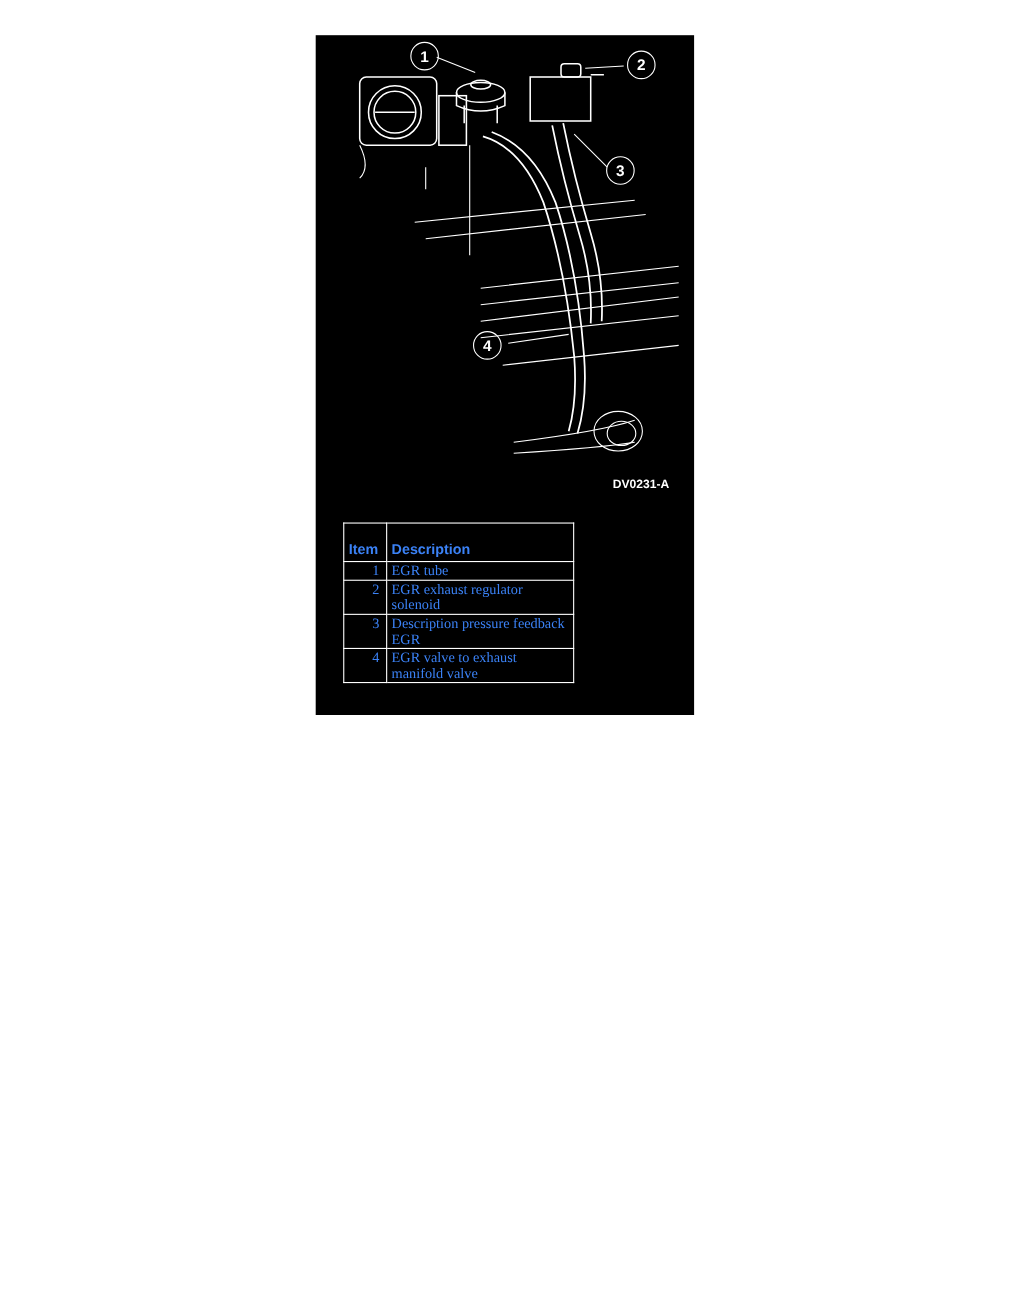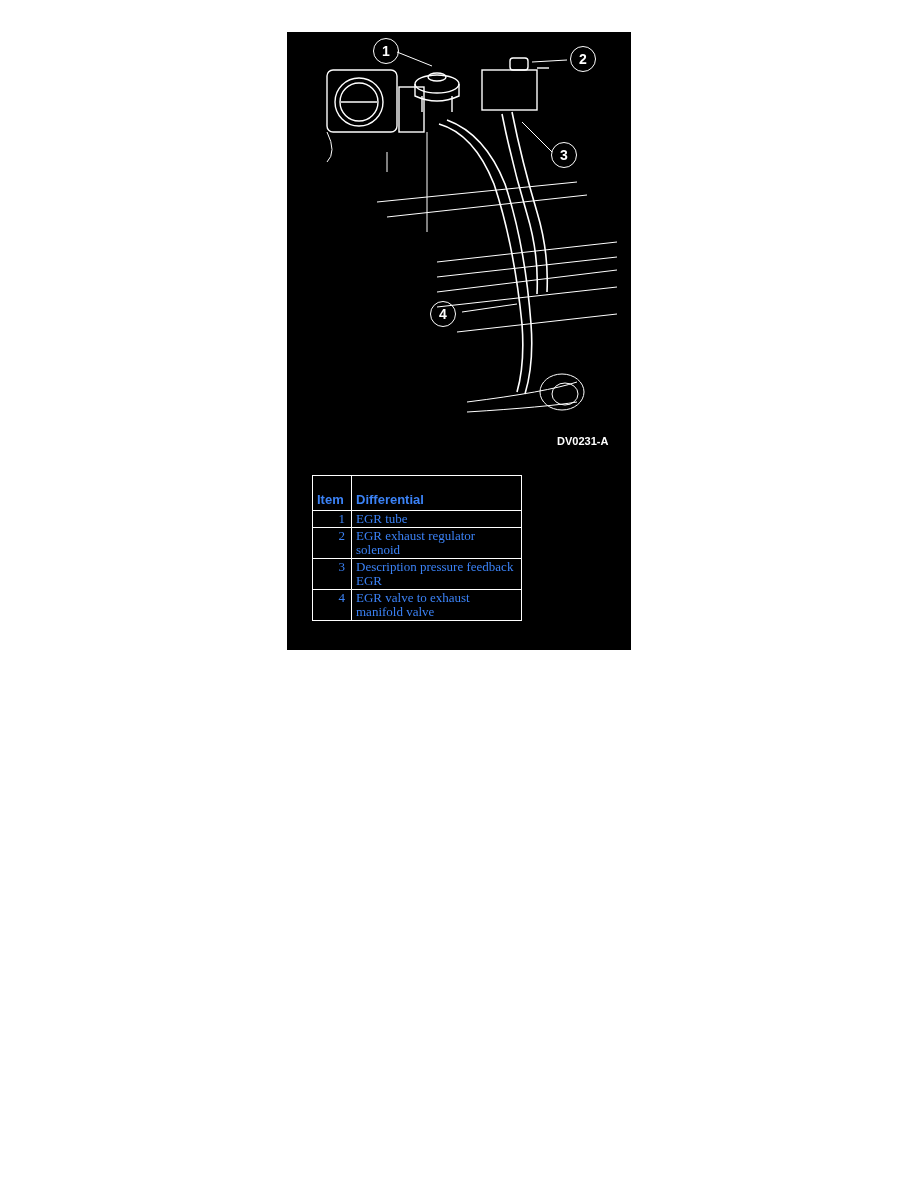--- a/index.html
+++ b/index.html
@@ -66,21 +66,21 @@
   <div class="callout" style="left:86px;top:6px">1</div>
   <div class="callout" style="left:283px;top:14px">2</div>
   <div class="callout" style="left:264px;top:110px">3</div>
   <div class="callout" style="left:143px;top:269px">4</div>
   <div id="figid">DV0231-A</div>
 
   <table id="tbl">
     <tbody>
         <tr>
       <th>Item</th>
-      <th>Differential</th>
+      <th>Description</th>
     </tr>
     <tr>
       <td class="num">1</td>
       <td>EGR tube</td>
     </tr>
     <tr>
       <td class="num">2</td>
       <td>EGR exhaust regulator solenoid</td>
     </tr>
     <tr>

